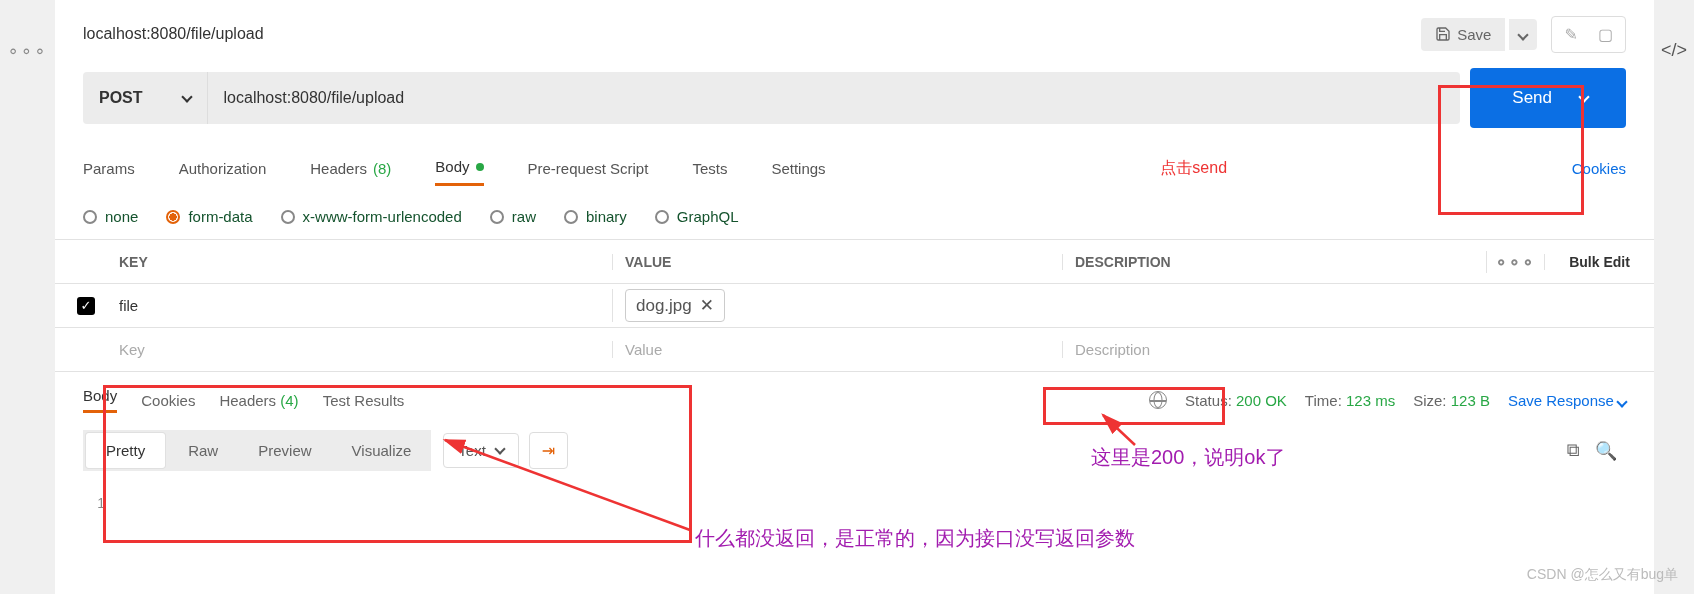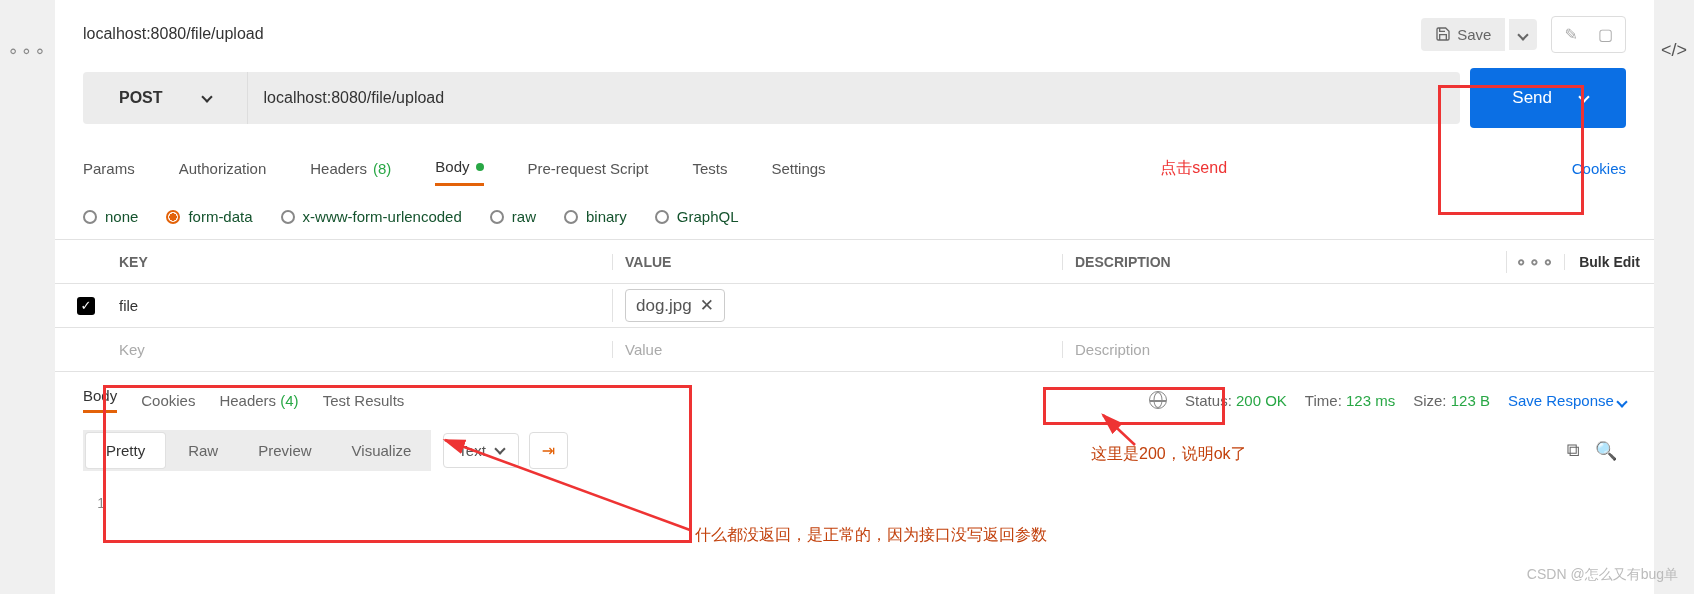--- a/index.html
+++ b/index.html
@@ -15,21 +15,21 @@
 .save-group { display: flex; align-items: center; gap: 4px; }
 .save-btn { display: flex; align-items: center; gap: 6px; background: #ececec; border: none; border-radius: 4px 0 0 4px; padding: 8px 14px; font-size: 15px; color: #666; }
 .save-btn svg { width: 16px; height: 16px; fill: none; stroke: #666; stroke-width: 2; }
 .save-caret { background: #ececec; border: none; border-radius: 0 4px 4px 0; padding: 8px 10px; color: #666; }
 .icon-group { display: flex; gap: 4px; margin-left: 14px; border: 1px solid #ddd; border-radius: 4px; padding: 4px; }
 .icon-group span { padding: 4px 8px; color: #aaa; }
 
 
 .req-row { display: flex; align-items: center; gap: 10px; padding: 0 28px 18px 28px; }
 .url-bar { flex: 1; display: flex; background: #ececec; border-radius: 4px; height: 52px; align-items: center; }
-.method { display: flex; align-items: center; gap: 40px; padding: 0 36px; font-weight: 600; font-size: 16px; color: #333; border-right: 1px solid #ddd; height: 100%; }
+.method { display: flex; align-items: center; gap: 40px; padding: 0 16px; font-weight: 600; font-size: 16px; color: #333; border-right: 1px solid #ddd; height: 100%; }
 .url-input { flex: 1; background: transparent; border: none; font-size: 16px; color: #333; padding: 0 16px; outline: none; }
 .send-btn { background: #0b6fe4; color: #fff; border: none; border-radius: 4px; height: 60px; padding: 0 38px 0 42px; font-size: 17px; display: flex; align-items: center; gap: 28px; position: relative; }
 
 
 .tabs-row { display: flex; align-items: center; padding: 0 28px; gap: 44px; height: 44px; }
 .tab { font-size: 15px; color: #555; display: flex; align-items: center; gap: 6px; }
 .tab.active { color: #333; font-weight: 500; border-bottom: 3px solid #e36209; padding-bottom: 8px; margin-bottom: -8px; }
 .tab .count { color: #28a745; }
 .tab .dot { width: 8px; height: 8px; border-radius: 50%; background: #28a745; }
 .cookies-link { margin-left: auto; color: #0b6fe4; font-size: 15px; }
@@ -42,21 +42,21 @@
 .radio.selected .circle { border-color: #e36209; background: radial-gradient(circle, #e36209 50%, #fff 55%); }
 
 
 .kv-table { border-top: 1px solid #e2e2e2; }
 .kv-header { display: flex; align-items: center; height: 44px; font-size: 14px; color: #666; font-weight: 600; border-bottom: 1px solid #e2e2e2; }
 .kv-check-col { width: 52px; }
 .kv-key-col { width: 505px; padding-left: 12px; }
 .kv-val-col { width: 450px; padding-left: 12px; border-left: 1px solid #e2e2e2; }
 .kv-desc-col { flex: 1; padding-left: 12px; border-left: 1px solid #e2e2e2; }
 .kv-actions { width: 58px; text-align: center; color: #888; font-size: 18px; letter-spacing: 2px; border-left: 1px solid #e2e2e2; }
-.kv-bulk { width: 90px; text-align: center; font-weight: 600; color: #333; border-left: 1px solid #e2e2e2; }
+.kv-bulk { width: 110px; text-align: center; font-weight: 600; color: #333; border-left: 1px solid #e2e2e2; }
 .kv-row { display: flex; align-items: center; height: 44px; font-size: 15px; color: #333; border-bottom: 1px solid #e2e2e2; }
 .kv-check { width: 18px; height: 18px; background: #000; border-radius: 3px; margin-left: 22px; display: flex; align-items: center; justify-content: center; color: #fff; font-size: 13px; }
 .file-chip { display: inline-flex; align-items: center; gap: 8px; border: 1px solid #ccc; border-radius: 4px; padding: 5px 10px; font-size: 17px; color: #555; }
 .kv-placeholder { color: #aaa; }
 
 
 .resp-row { display: flex; align-items: center; padding: 10px 28px 0 28px; gap: 24px; height: 46px; }
 .resp-tab { font-size: 15px; color: #666; }
 .resp-tab.active { color: #333; border-bottom: 3px solid #e36209; padding-bottom: 6px; }
 .resp-count { color: #28a745; }
@@ -81,21 +81,21 @@
 .resp-body { padding: 12px 30px 20px 30px; background: #fff; }
 .line { display: flex; gap: 30px; font-family: ui-monospace, Menlo, monospace; font-size: 14px; }
 .lineno { color: #888; width: 20px; text-align: right; }
 .linecontent { color: #0b6fe4; }
 
 
 .redbox { position: absolute; border: 3px solid #e33; pointer-events: none; }
 .redbox.b1 { left: 1383px; top: 85px; width: 146px; height: 130px; }
 .redbox.b2 { left: 48px; top: 385px; width: 589px; height: 158px; }
 .redbox.b3 { left: 988px; top: 387px; width: 182px; height: 38px; }
-.annot { position: absolute; color: #c2410c; font-size: 16px; }
+.annot { position: absolute; color: #a21caf; font-size: 20px; }
 .annot.a2 { left: 640px; top: 525px; text-align: center; }
 .annot.a3 { left: 1036px; top: 444px; }
 .arrow { position: absolute; pointer-events: none; }
 .watermark { position: absolute; right: 16px; bottom: 10px; color: #bbb; font-size: 14px; }
 .chevron-down { display: inline-block; width: 8px; height: 8px; border-right: 2px solid currentColor; border-bottom: 2px solid currentColor; transform: rotate(45deg); margin-top: -3px; }
 </style>
 </head>
 <body>
 
 <div class="outer">

